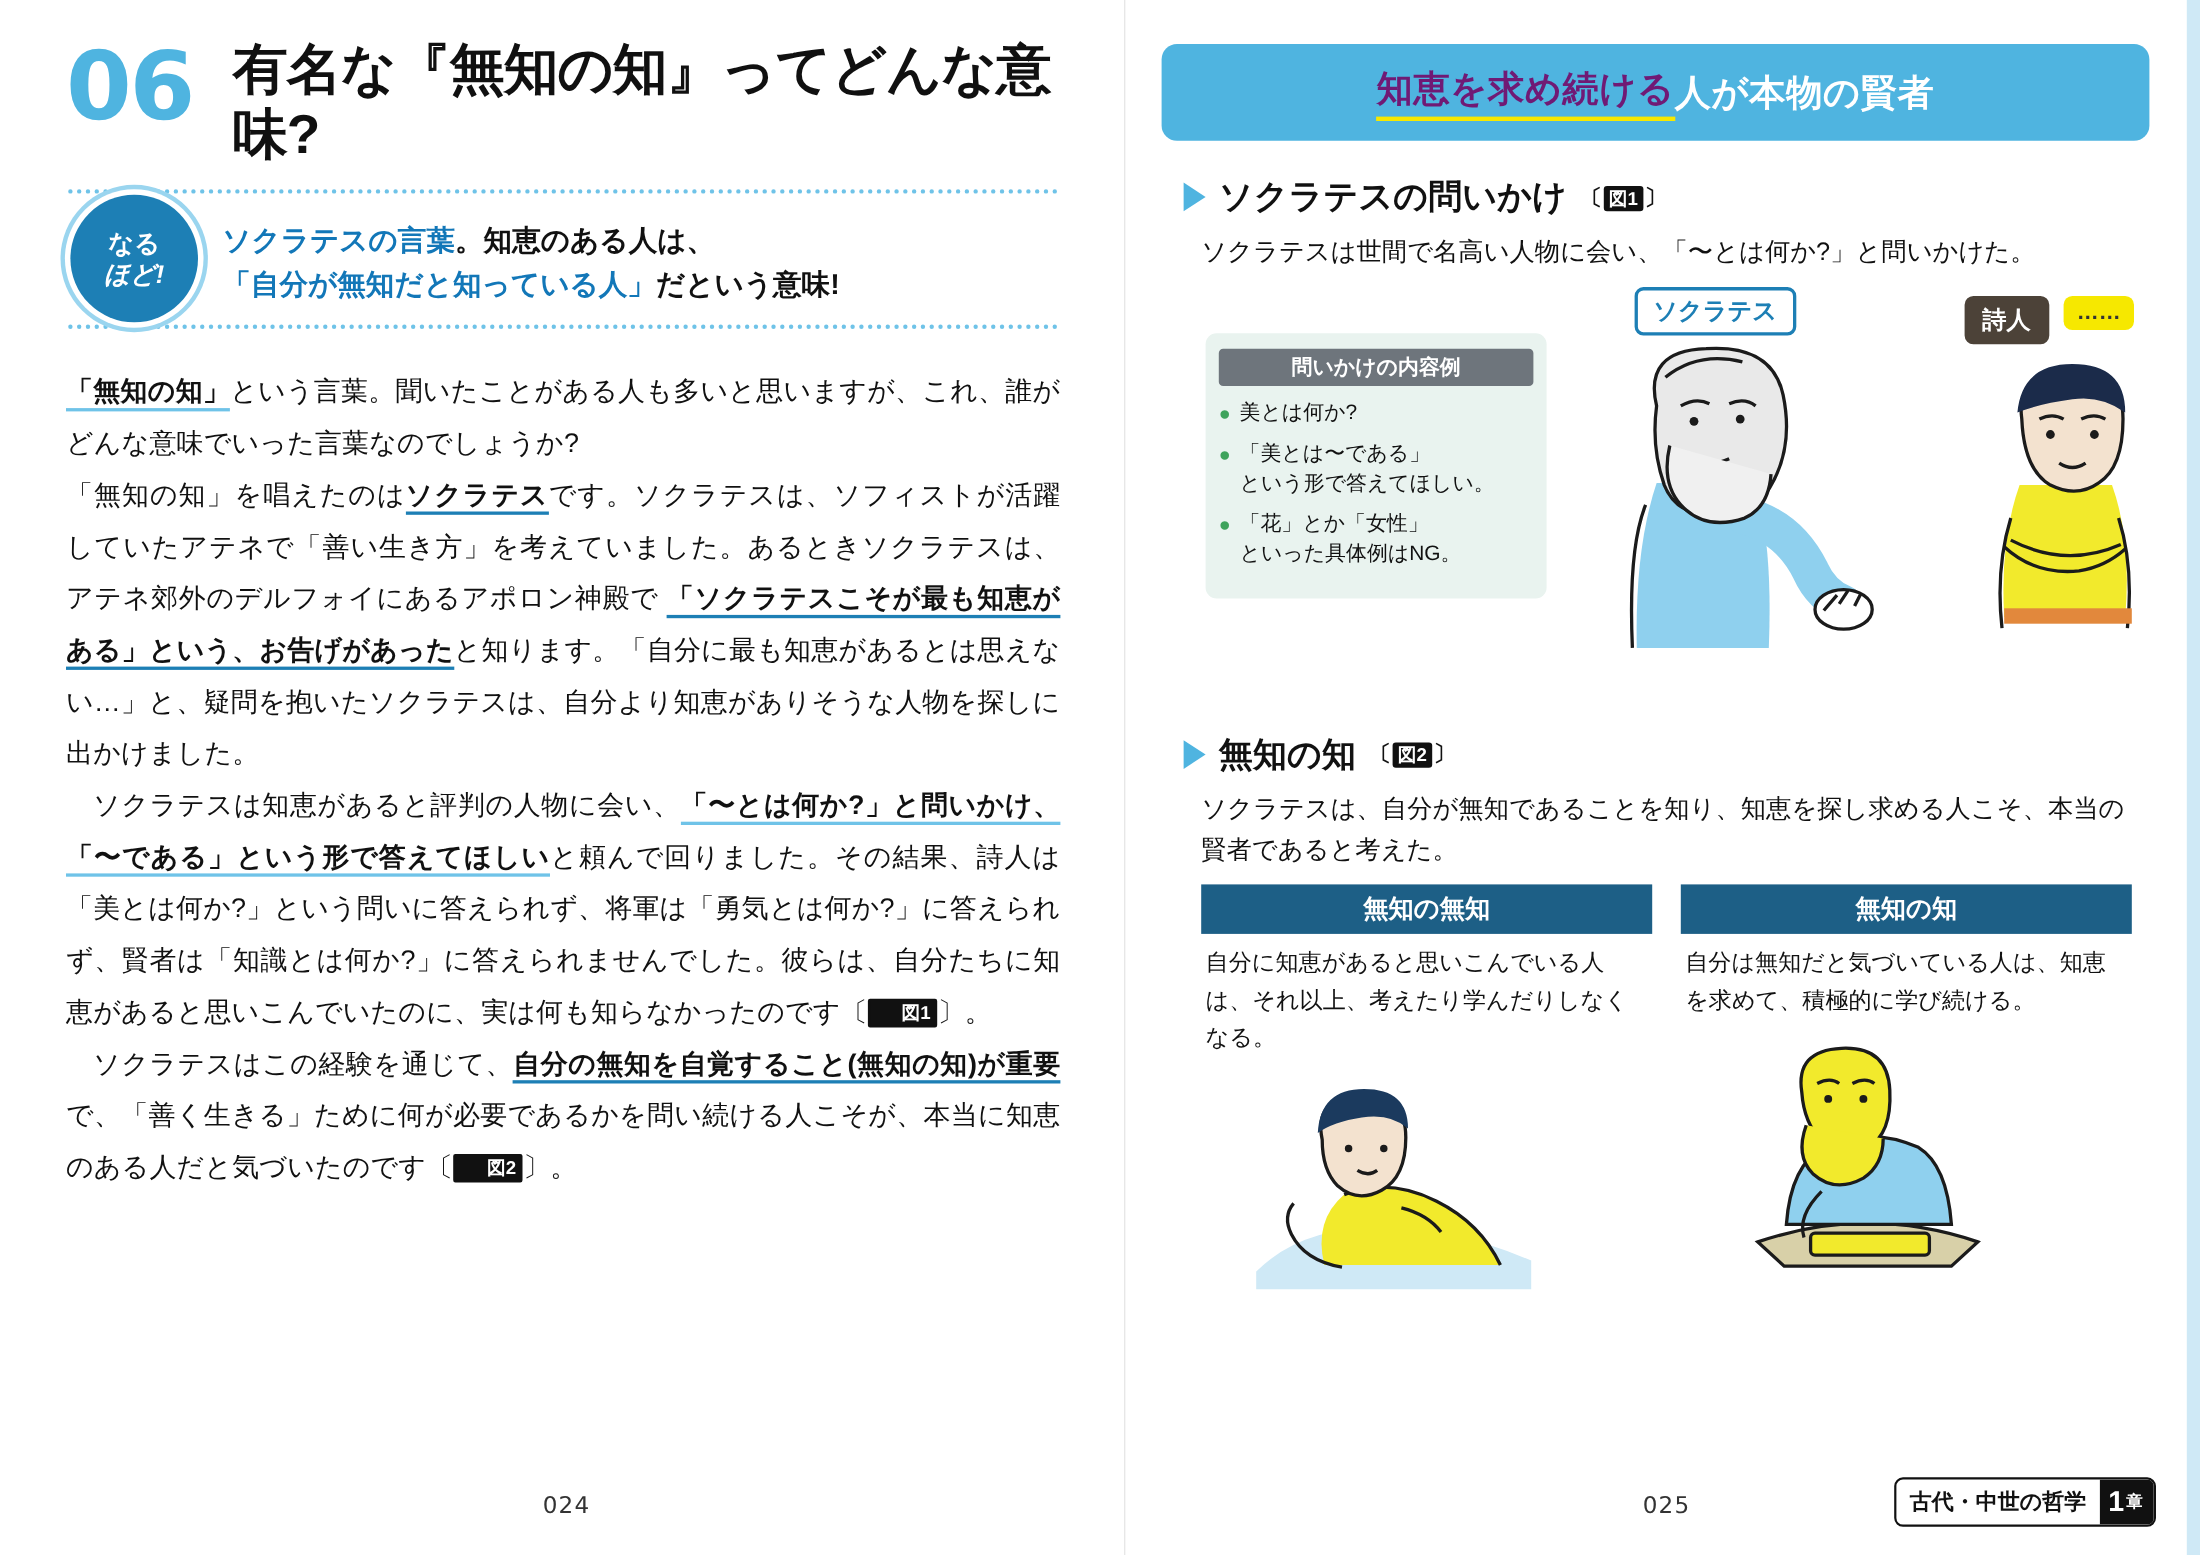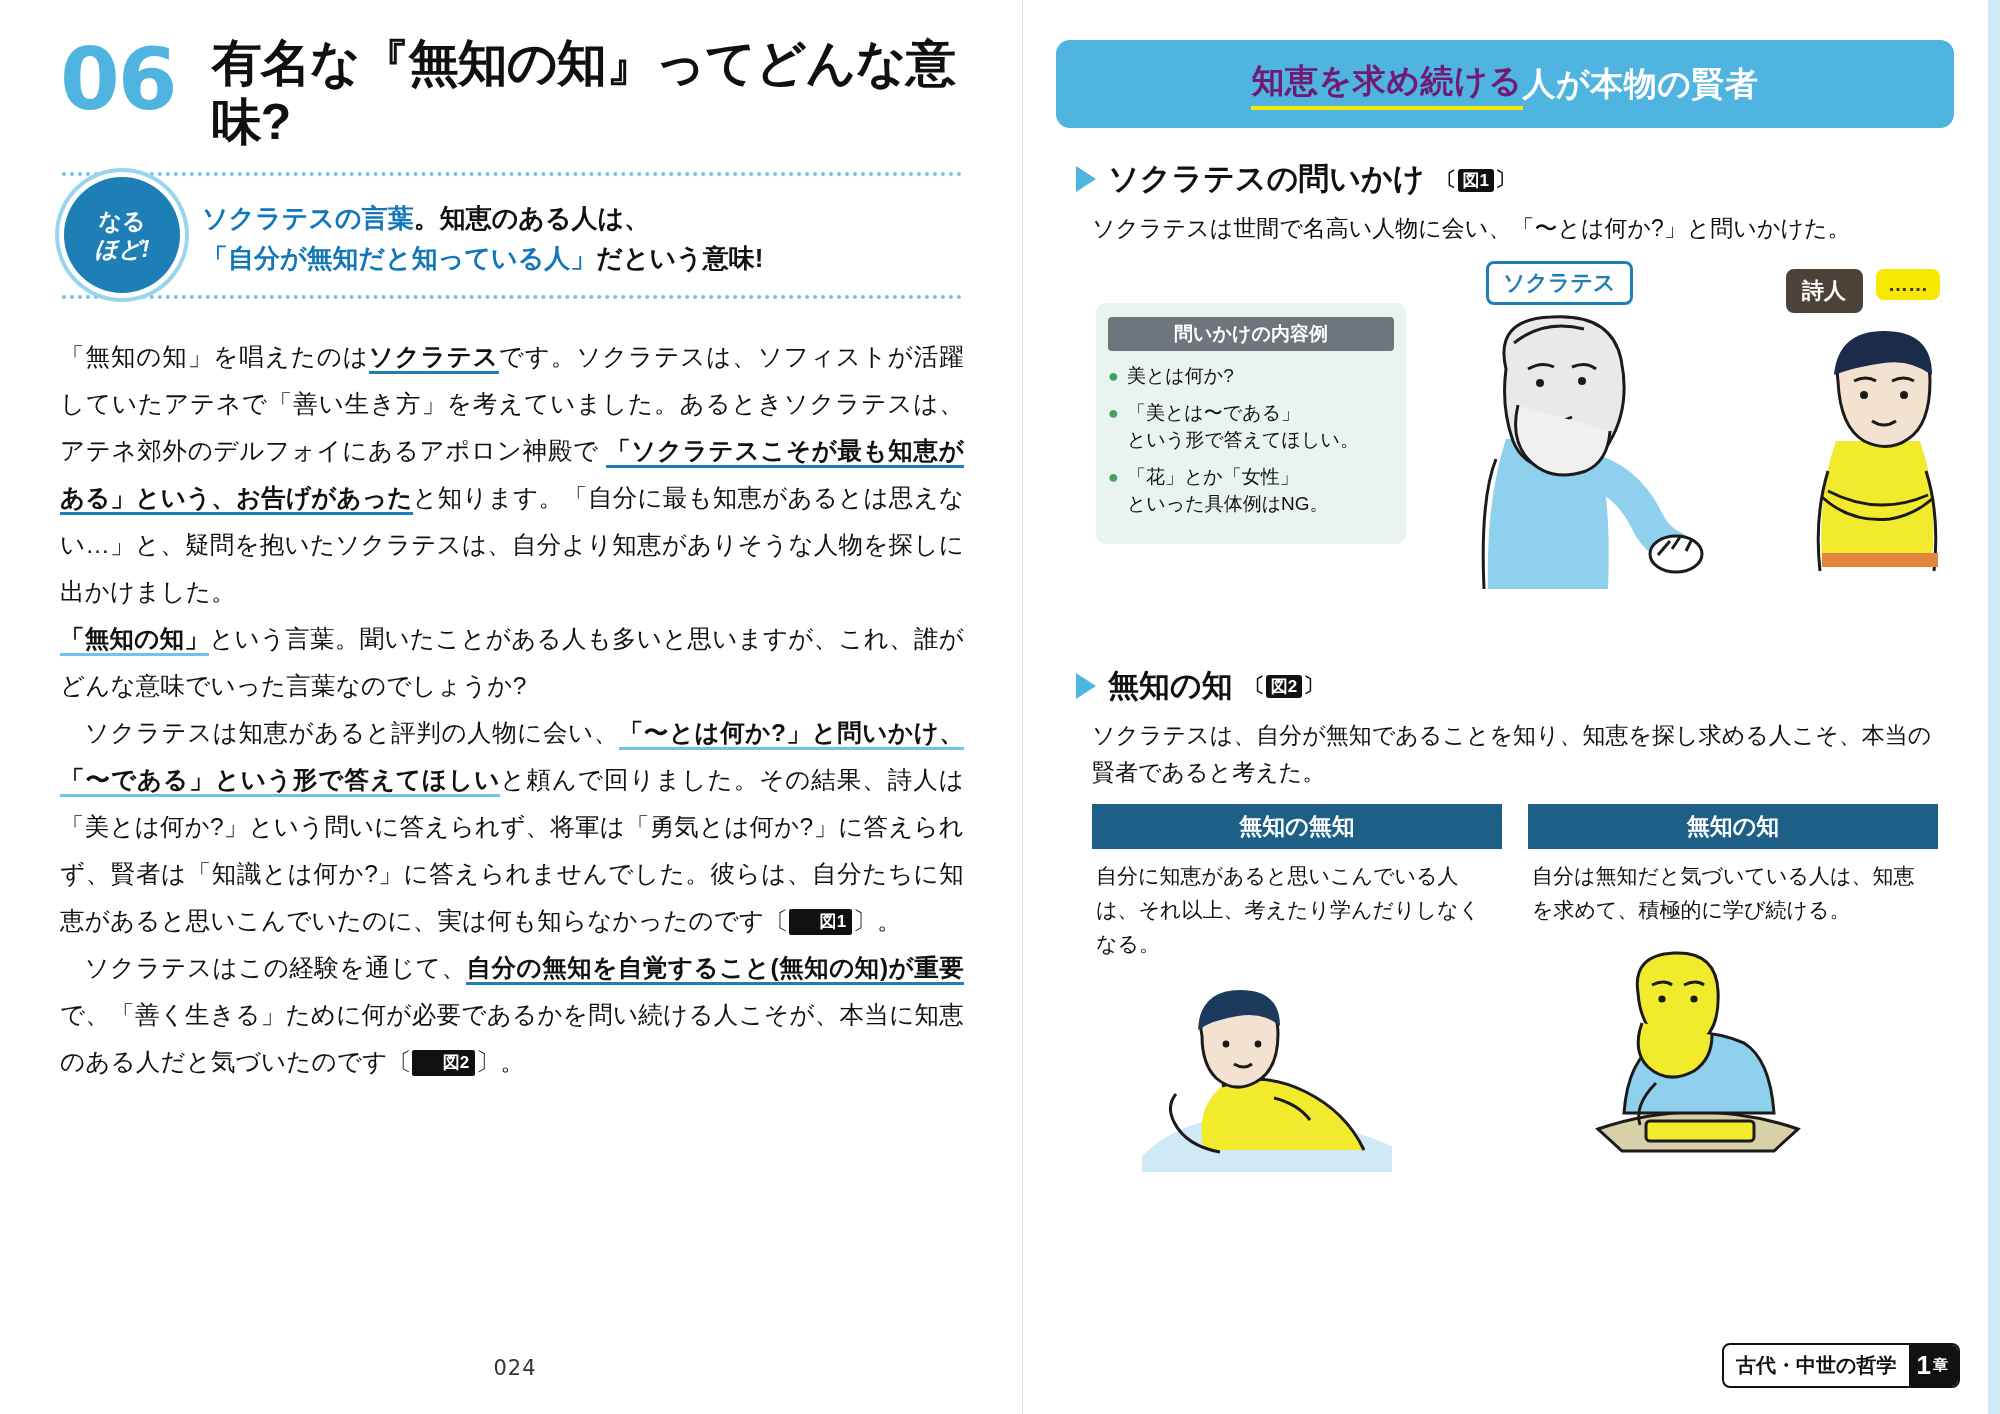--- a/index.html
+++ b/index.html
@@ -331,24 +331,24 @@
         <i>ほど!</i>
       </div>
       <div class="callout-text">
         <span class="blue">ソクラテスの言葉</span><span class="plain">。知恵のある人は、</span><br>
         <span class="blue">「自分が無知だと知っている人」</span><span class="plain">だという意味!</span>
       </div>
     </div>
 
     <div class="body-copy">
       <p>
-        「無知の知」を唱えたのは<span class="hl-b">ソクラテス</span>です。ソクラテスは、ソフィストが活躍していたアテネで「善い生き方」を考えていました。あるときソクラテスは、アテネ郊外のデルフォイにあるアポロン神殿で <span class="hl-b">「ソクラテスこそが最も知恵がある」という、お告げがあった</span>と知ります。「自分に最も知恵があるとは思えない…」と、疑問を抱いたソクラテスは、自分より知恵がありそうな人物を探しに出かけました。
+        <span class="hl">「無知の知」</span>という言葉。聞いたことがある人も多いと思いますが、これ、誰がどんな意味でいった言葉なのでしょうか?
       </p>
       <p>
-        <span class="hl">「無知の知」</span>という言葉。聞いたことがある人も多いと思いますが、これ、誰がどんな意味でいった言葉なのでしょうか?
+        「無知の知」を唱えたのは<span class="hl-b">ソクラテス</span>です。ソクラテスは、ソフィストが活躍していたアテネで「善い生き方」を考えていました。あるときソクラテスは、アテネ郊外のデルフォイにあるアポロン神殿で <span class="hl-b">「ソクラテスこそが最も知恵がある」という、お告げがあった</span>と知ります。「自分に最も知恵があるとは思えない…」と、疑問を抱いたソクラテスは、自分より知恵がありそうな人物を探しに出かけました。
       </p>
       <p class="ind">
         ソクラテスは知恵があると評判の人物に会い、<span class="hl">「〜とは何か?」と問いかけ、「〜である」という形で答えてほしい</span>と頼んで回りました。その結果、詩人は「美とは何か?」という問いに答えられず、将軍は「勇気とは何か?」に答えられず、賢者は「知識とは何か?」に答えられませんでした。彼らは、自分たちに知恵があると思いこんでいたのに、実は何も知らなかったのです〔<span class="boxnum">図1</span>〕。
       </p>
       <p class="ind">
         ソクラテスはこの経験を通じて、<span class="hl-b">自分の無知を自覚すること(無知の知)が重要</span>で、「善く生きる」ために何が必要であるかを問い続ける人こそが、本当に知恵のある人だと気づいたのです〔<span class="boxnum">図2</span>〕。
       </p>
     </div>
 
     <div class="folio folio-left">024</div>
@@ -467,20 +467,21 @@
               <path d="M104 90 q-10 28 6 44 q20 18 46 4 q18 -12 18 -36" stroke="#1b1b1b" stroke-width="3" fill="#f2ea2c"></path>
               <circle cx="124" cy="66" r="3.6" fill="#1b1b1b"></circle>
               <circle cx="156" cy="66" r="3.6" fill="#1b1b1b"></circle>
               <path d="M114 52 q12 -6 20 0 M146 52 q12 -6 20 0" stroke="#1b1b1b" stroke-width="3" fill="none"></path>
             </svg>
           </div>
         </div>
       </div>
     </div>
 
+    <div class="folio folio-right">025</div>
 
     <div class="chapter-tab">
       <span class="lbl">古代・中世の哲学</span>
       <span class="numbox">
         <span>1</span>
           <small>章</small>
       </span>
     </div>
   </div>
 </div>

